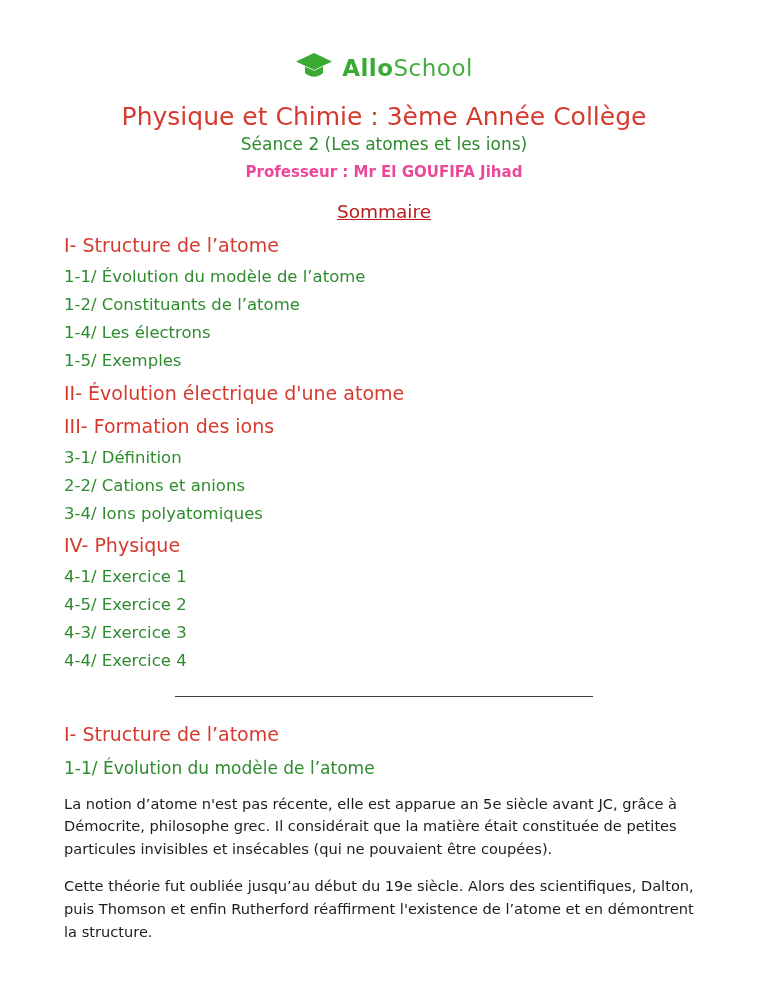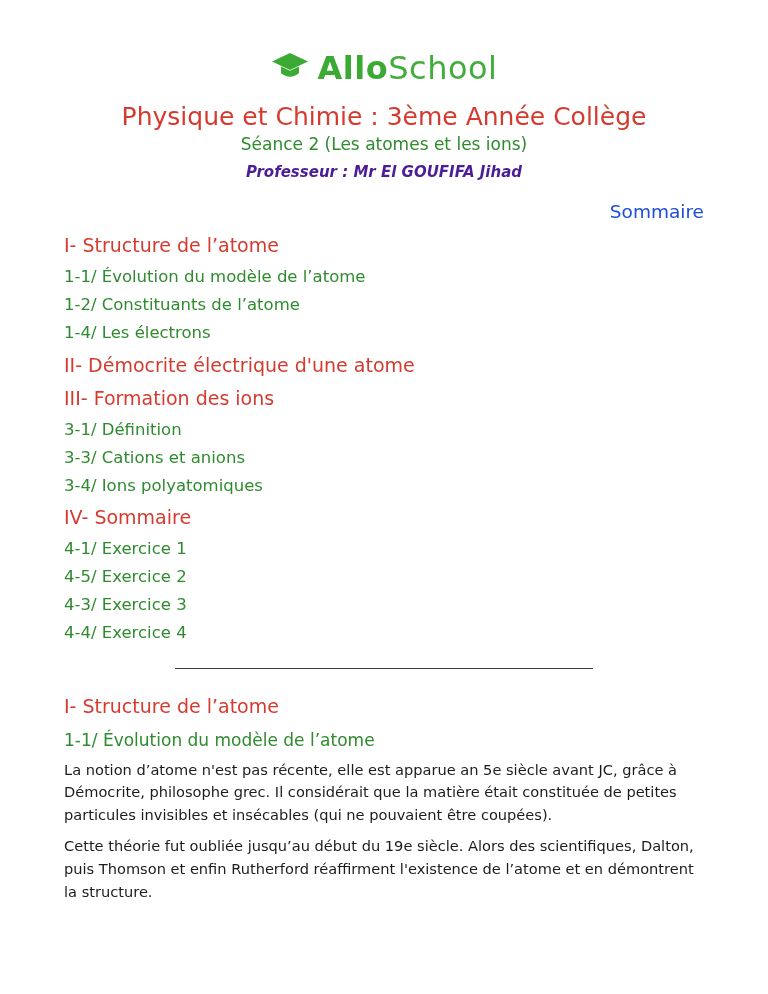--- a/index.html
+++ b/index.html
@@ -4,35 +4,35 @@
 <style>
   html,body{margin:0;padding:0;background:#ffffff;}
   body{
     width:768px;min-height:994px;margin:0 auto;
     font-family:"DejaVu Sans","Liberation Sans",sans-serif;
     color:#212121;
   }
   .page{box-sizing:border-box;width:768px;min-height:994px;padding:52px 64px 40px 64px;background:#fff;}
   .doc-header{text-align:center;}
   .logo{display:flex;align-items:center;justify-content:center;gap:9px;line-height:1;}
-  .logo-text{font-size:32px;letter-spacing:.5px;}
+  .logo-text{font-size:23px;letter-spacing:.5px;}
   .logo-bold{color:#3aaa35;font-weight:800;}
   .logo-light{color:#43ad3c;font-weight:400;}
   .course-title{margin:18px 0 0 0;font-size:25px;font-weight:400;color:#d63a2e;}
   .session-subtitle{margin:3px 0 0 0;font-size:17px;font-weight:400;color:#2e8b2e;}
-  .professor-line{margin:9px 0 0 0;font-size:15px;font-weight:700;color:#4c1d95;font-style:italic;}
-  .toc-title{margin:20px 0 14px 0;text-align:right;font-size:18.5px;color:#1d4ed8;}
+  .professor-line{margin:9px 0 0 0;font-size:15px;font-weight:700;color:#ec4899;}
+  .toc-title{margin:20px 0 14px 0;text-align:center;font-size:18.5px;color:#b91c1c;text-decoration:underline;}
   .toc{text-align:left;}
   .toc-entry{line-height:1;}
   .toc-heading{font-size:19px;color:#d63a2e;margin:14px 0 14px 0;}
   .toc-item{font-size:16.5px;color:#2e8b2e;margin:0 0 11.5px 0;}
   .divider{border:none;border-top:1.5px solid #3c3c3c;width:418px;margin:26px auto 0 auto;}
   .content-heading{margin:26px 0 0 0;font-size:19px;font-weight:400;color:#d63a2e;}
   .content-subheading{margin:13px 0 0 0;font-size:17px;font-weight:400;color:#2e8b2e;}
-  .body-paragraph{margin:9px 0 0 0;font-size:14.6px;line-height:1.55;color:#1c1c1c;}
+  .body-paragraph{margin:15px 0 0 0;font-size:14.6px;line-height:1.55;color:#1c1c1c;}
 </style>
 </head>
 <body>
 
 <div class="page">
 
   <header class="doc-header">
     <div class="logo">
       <svg width="38" height="32" viewBox="0 0 38 32" aria-hidden="true">
         <polygon points="19,1 37,9.5 19,18 1,9.5" fill="#3aaa35"></polygon>
@@ -45,26 +45,27 @@
     <div class="professor-line">Professeur : Mr El GOUFIFA Jihad</div>
   </header>
 
   <div class="toc-title">Sommaire</div>
 
   <nav class="toc" id="toc-list">
       <div class="toc-entry toc-heading">I- Structure de l’atome</div>
       <div class="toc-entry toc-item">1-1/ Évolution du modèle de l’atome</div>
       <div class="toc-entry toc-item">1-2/ Constituants de l’atome</div>
       <div class="toc-entry toc-item">1-4/ Les électrons</div>
-      <div class="toc-entry toc-heading">II- Démocrite électrique d'une atome</div>
+      <div class="toc-entry toc-item">1-5/ Exemples</div>
+      <div class="toc-entry toc-heading">II- Évolution électrique d'une atome</div>
       <div class="toc-entry toc-heading">III- Formation des ions</div>
       <div class="toc-entry toc-item">3-1/ Définition</div>
-      <div class="toc-entry toc-item">3-3/ Cations et anions</div>
+      <div class="toc-entry toc-item">2-2/ Cations et anions</div>
       <div class="toc-entry toc-item">3-4/ Ions polyatomiques</div>
-      <div class="toc-entry toc-heading">IV- Sommaire</div>
+      <div class="toc-entry toc-heading">IV- Physique</div>
       <div class="toc-entry toc-item">4-1/ Exercice 1</div>
       <div class="toc-entry toc-item">4-5/ Exercice 2</div>
       <div class="toc-entry toc-item">4-3/ Exercice 3</div>
       <div class="toc-entry toc-item">4-4/ Exercice 4</div>
     </nav>
 
   <hr class="divider">
 
   <section class="content">
     <h2 class="content-heading">I- Structure de l’atome</h2>

